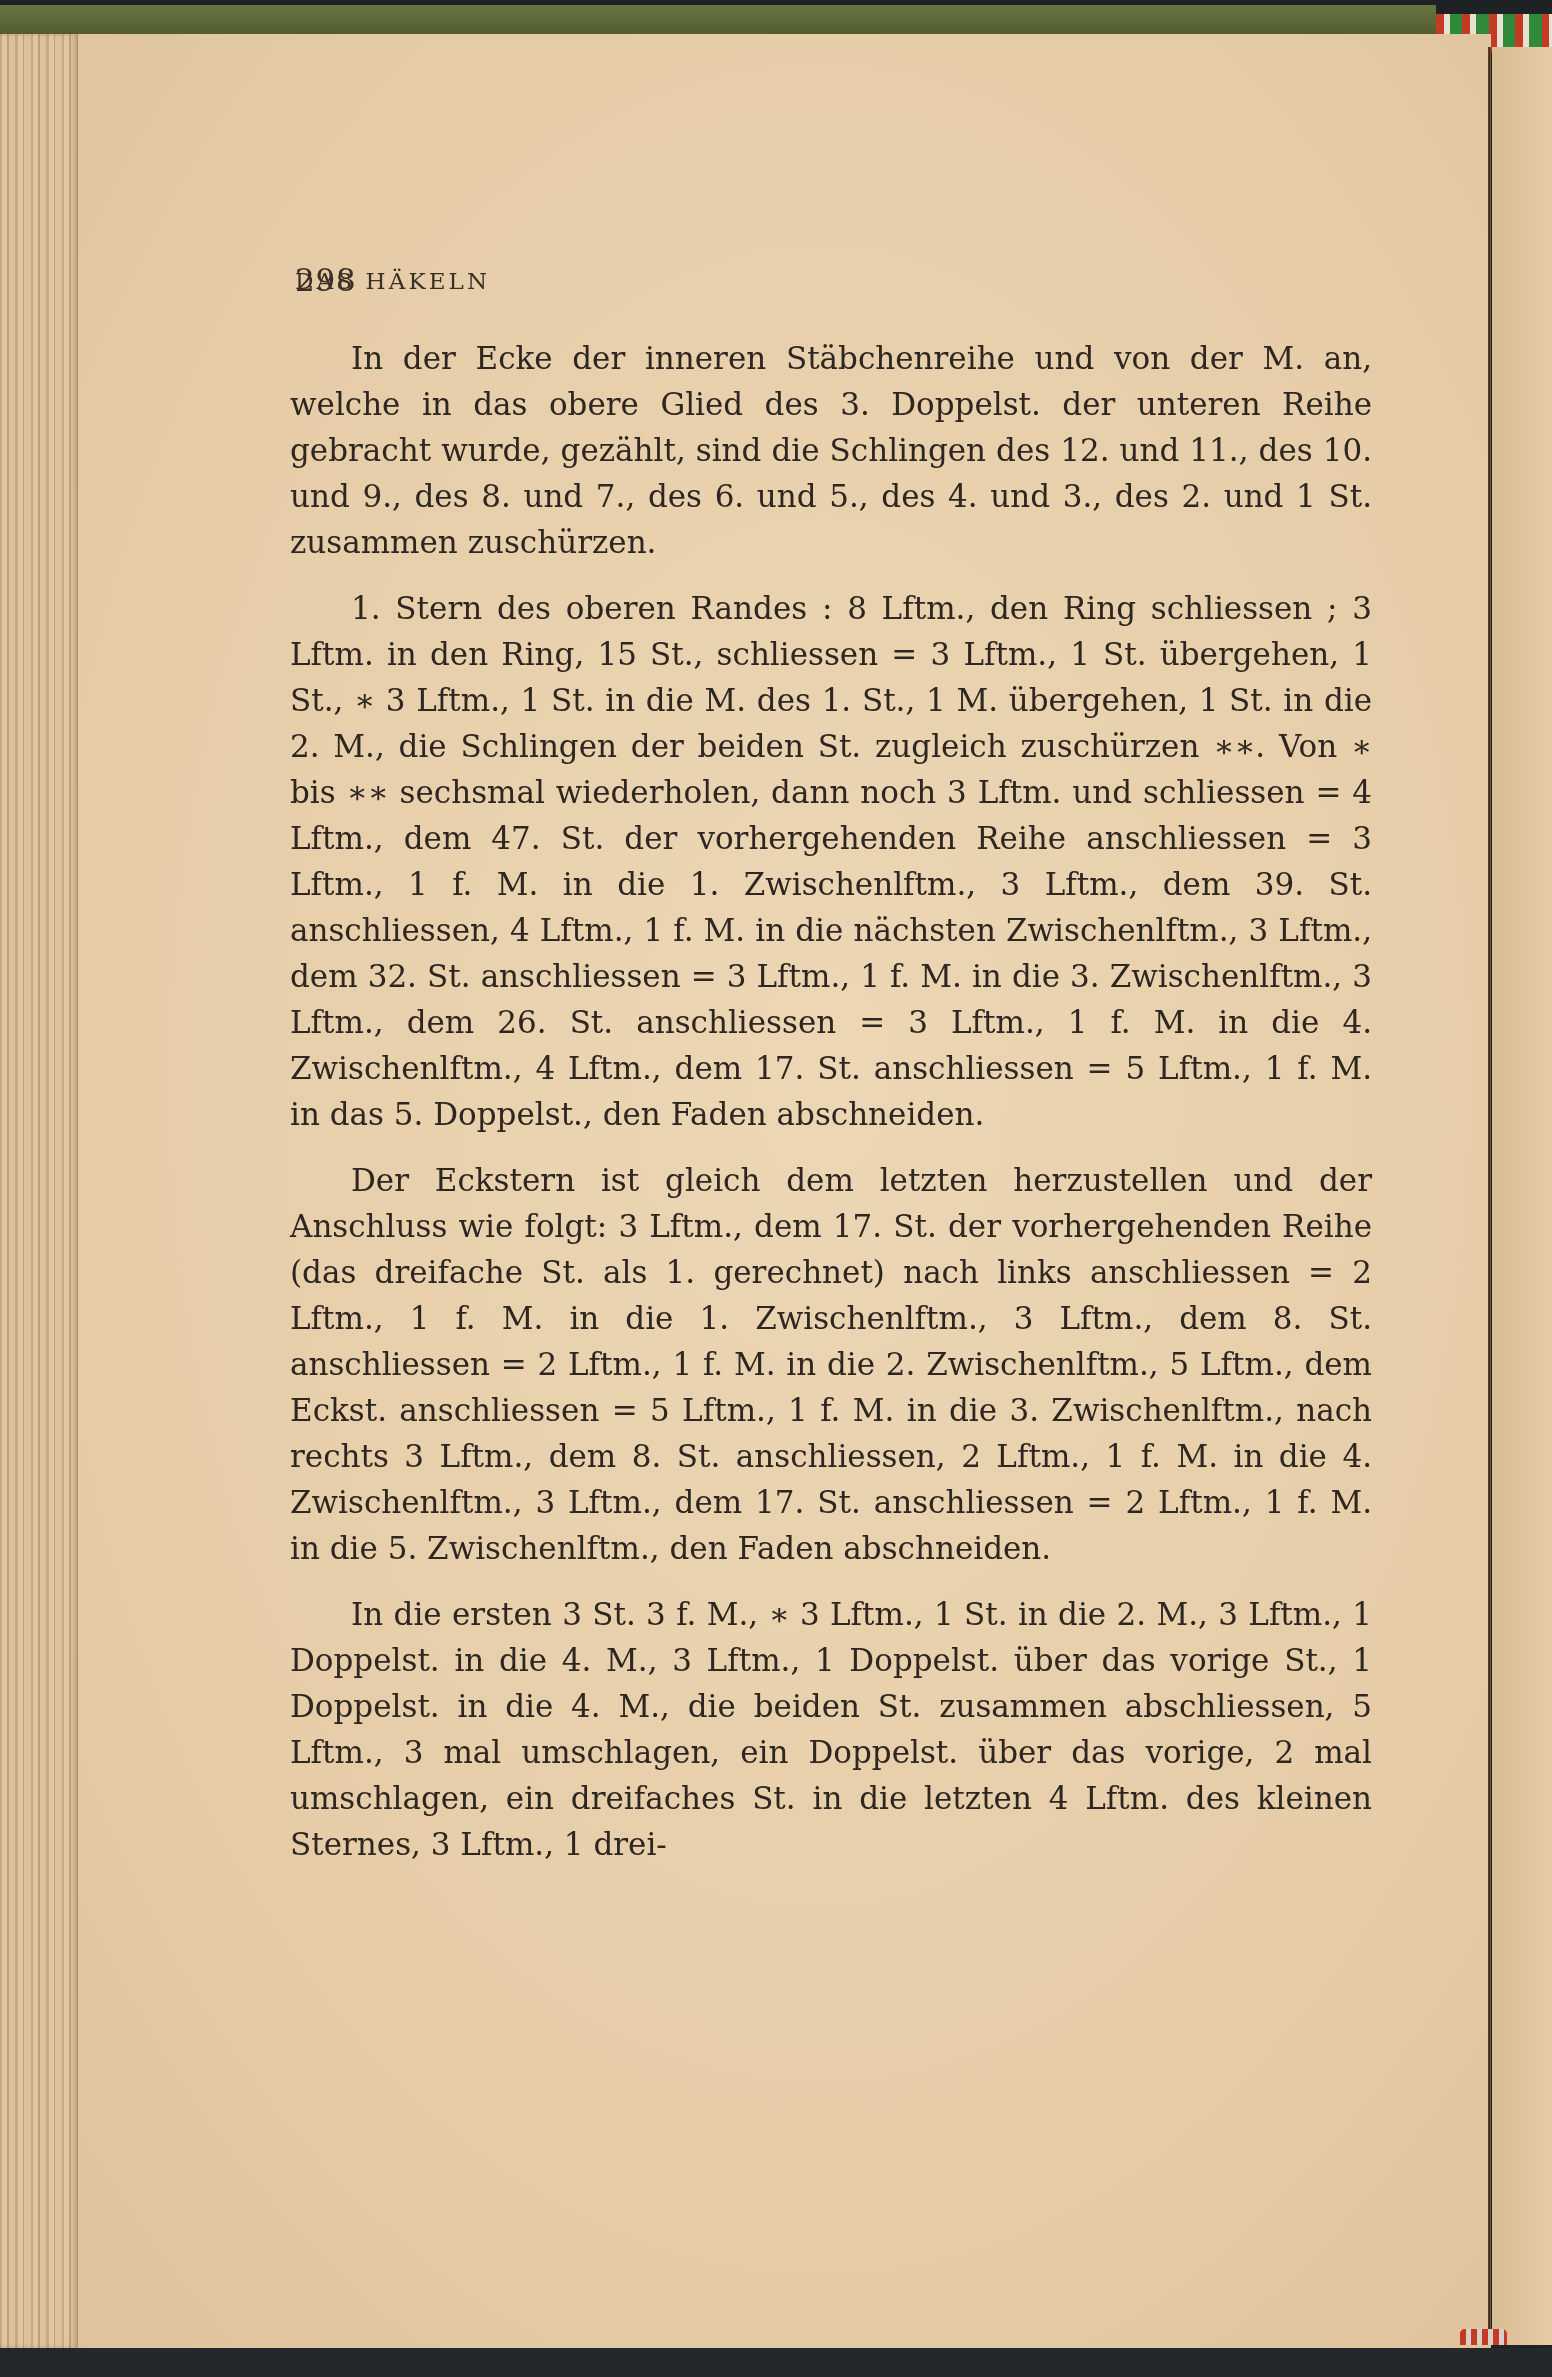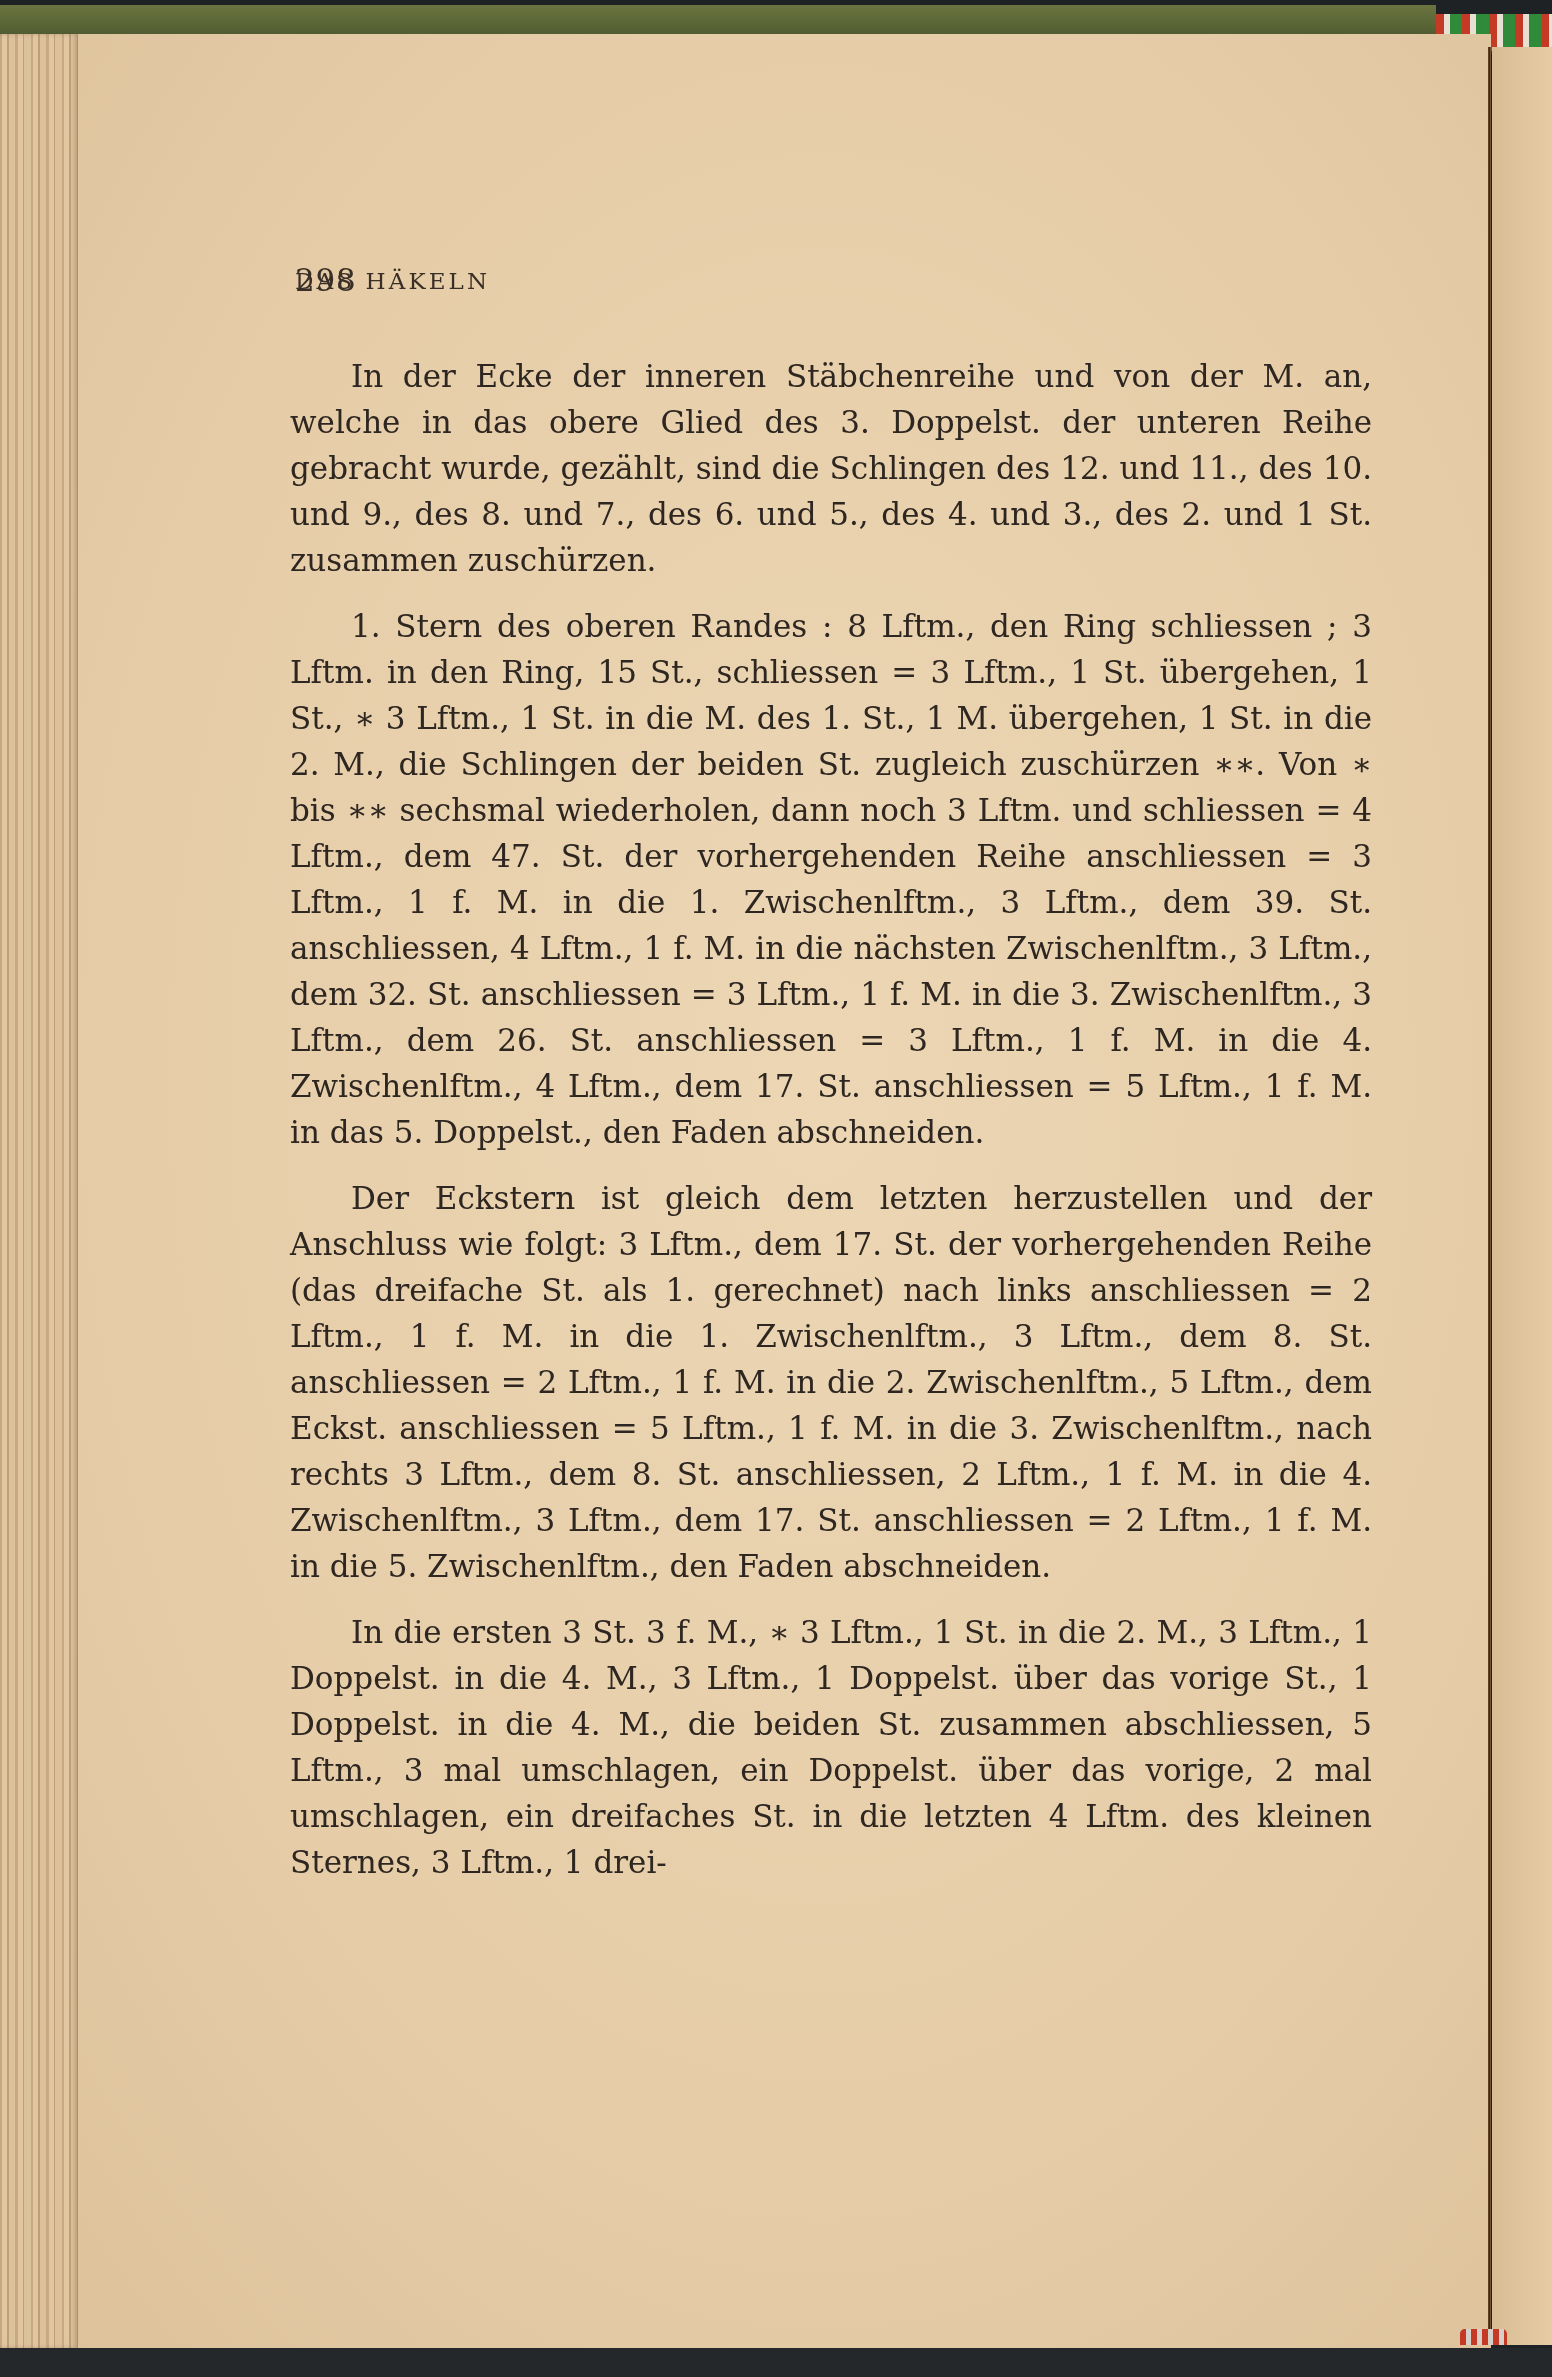--- a/index.html
+++ b/index.html
@@ -106,21 +106,21 @@
     left: 290px;
     top: 335px;
     width: 1082px;
     color: #2e2620;
     font-size: 31px;
     line-height: 46px;
     text-align: justify;
     hyphens: manual;
   }
   .body-text p {
-    margin: 18px 0 20px 0;
+    margin: 0 0 20px 0;
     text-indent: 61px;
   }
 </style>
 </head>
 <body>
 
 <div class="scan">
   <div class="cover-top"></div>
   <div class="headband"></div>
   <div class="page"></div>

